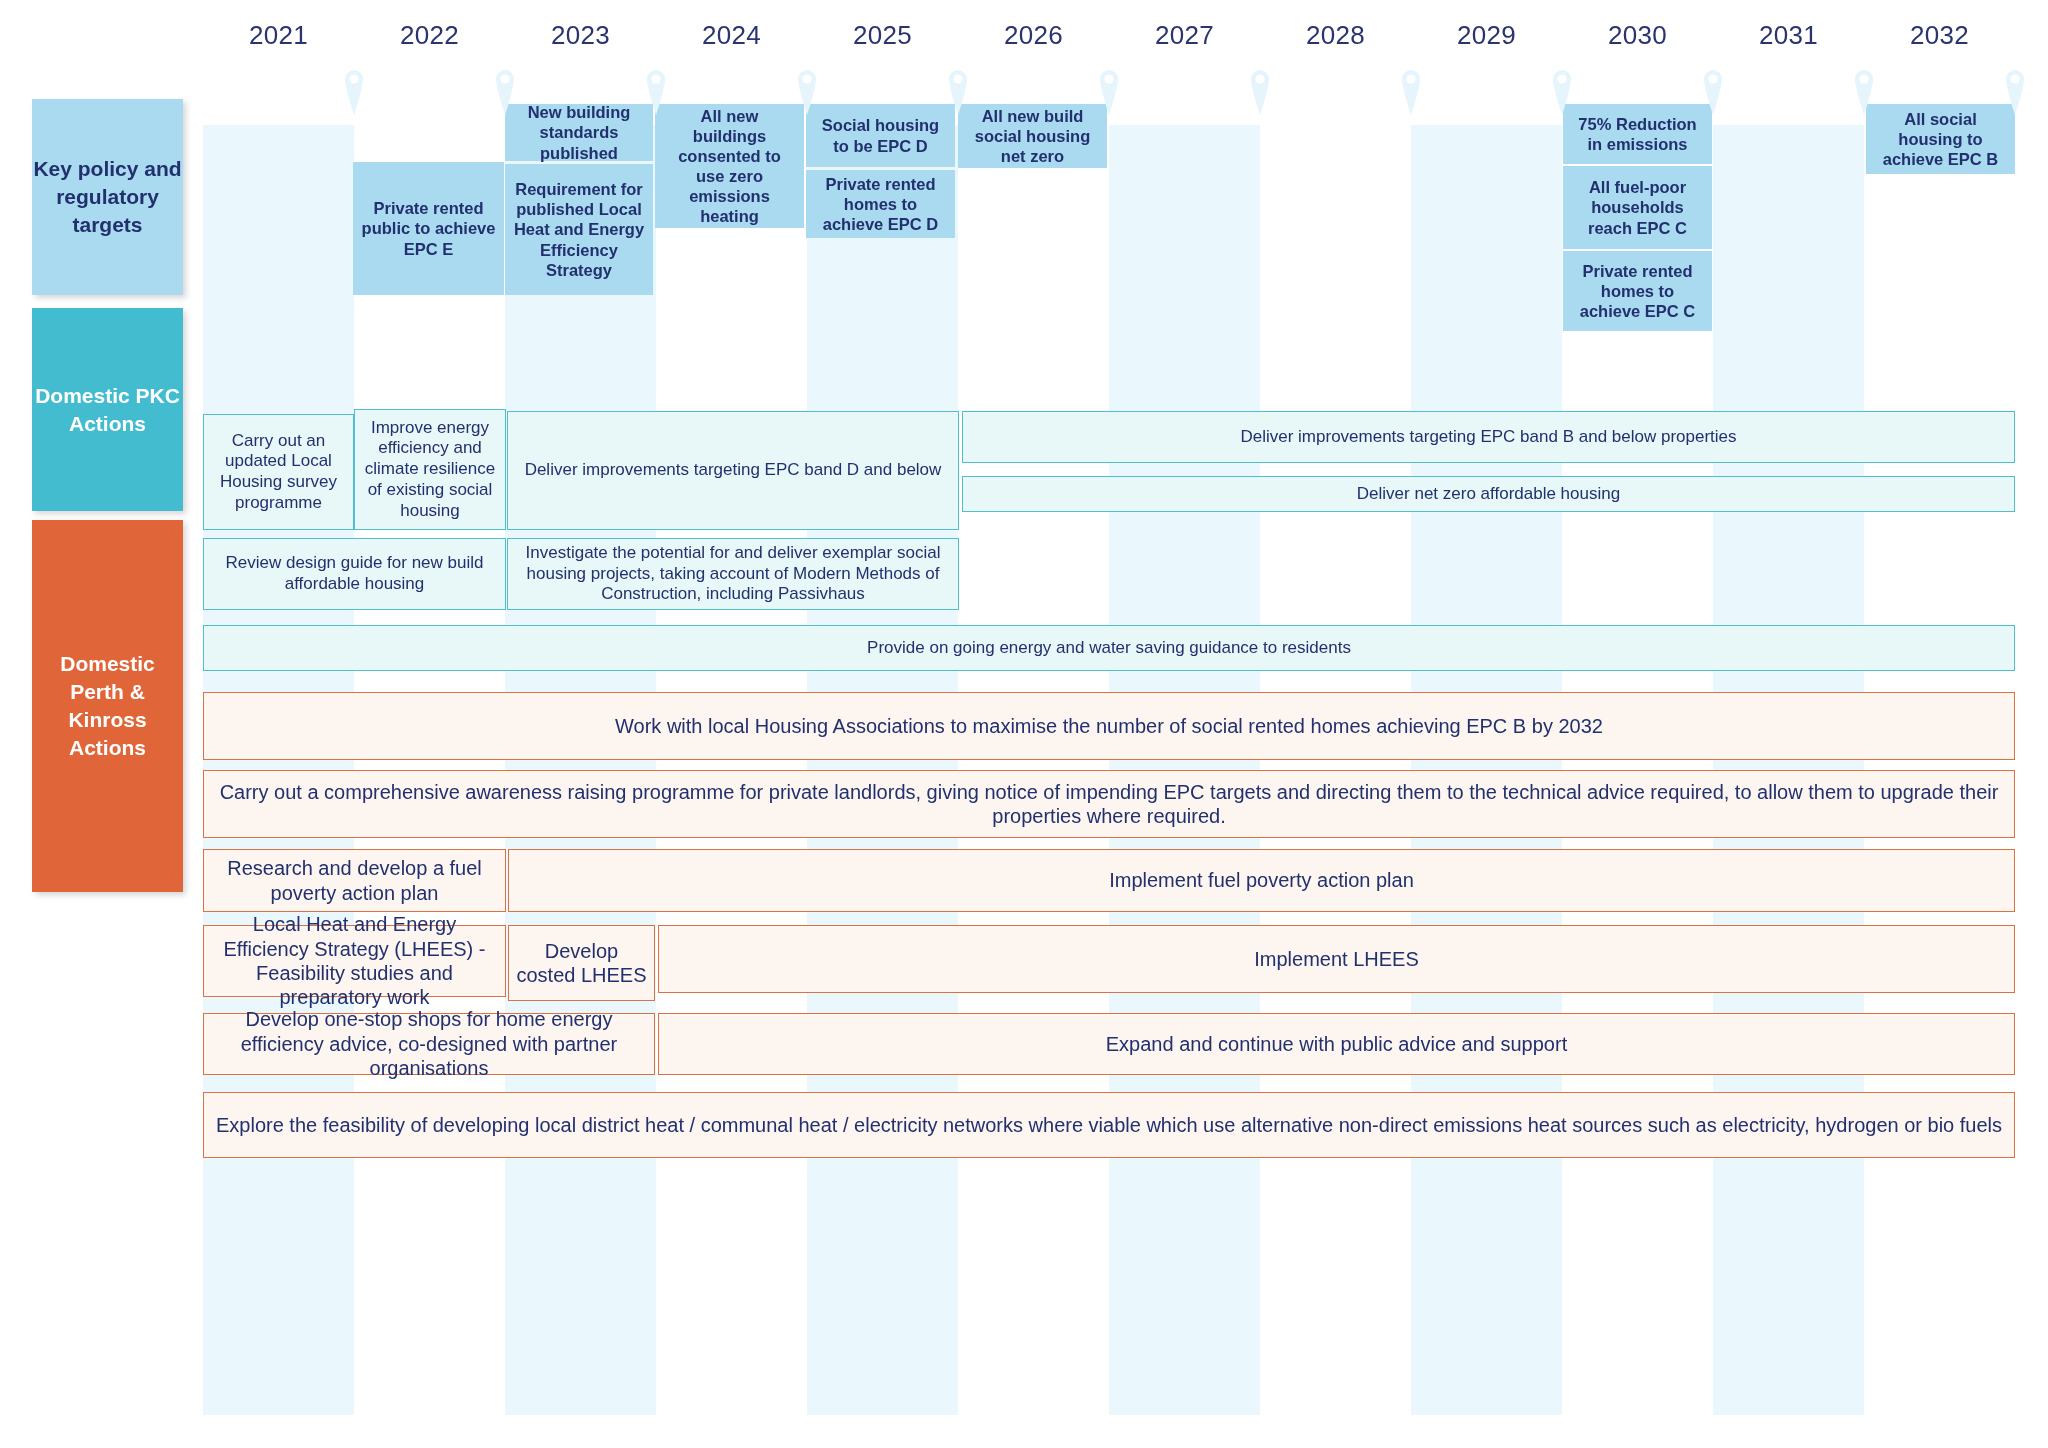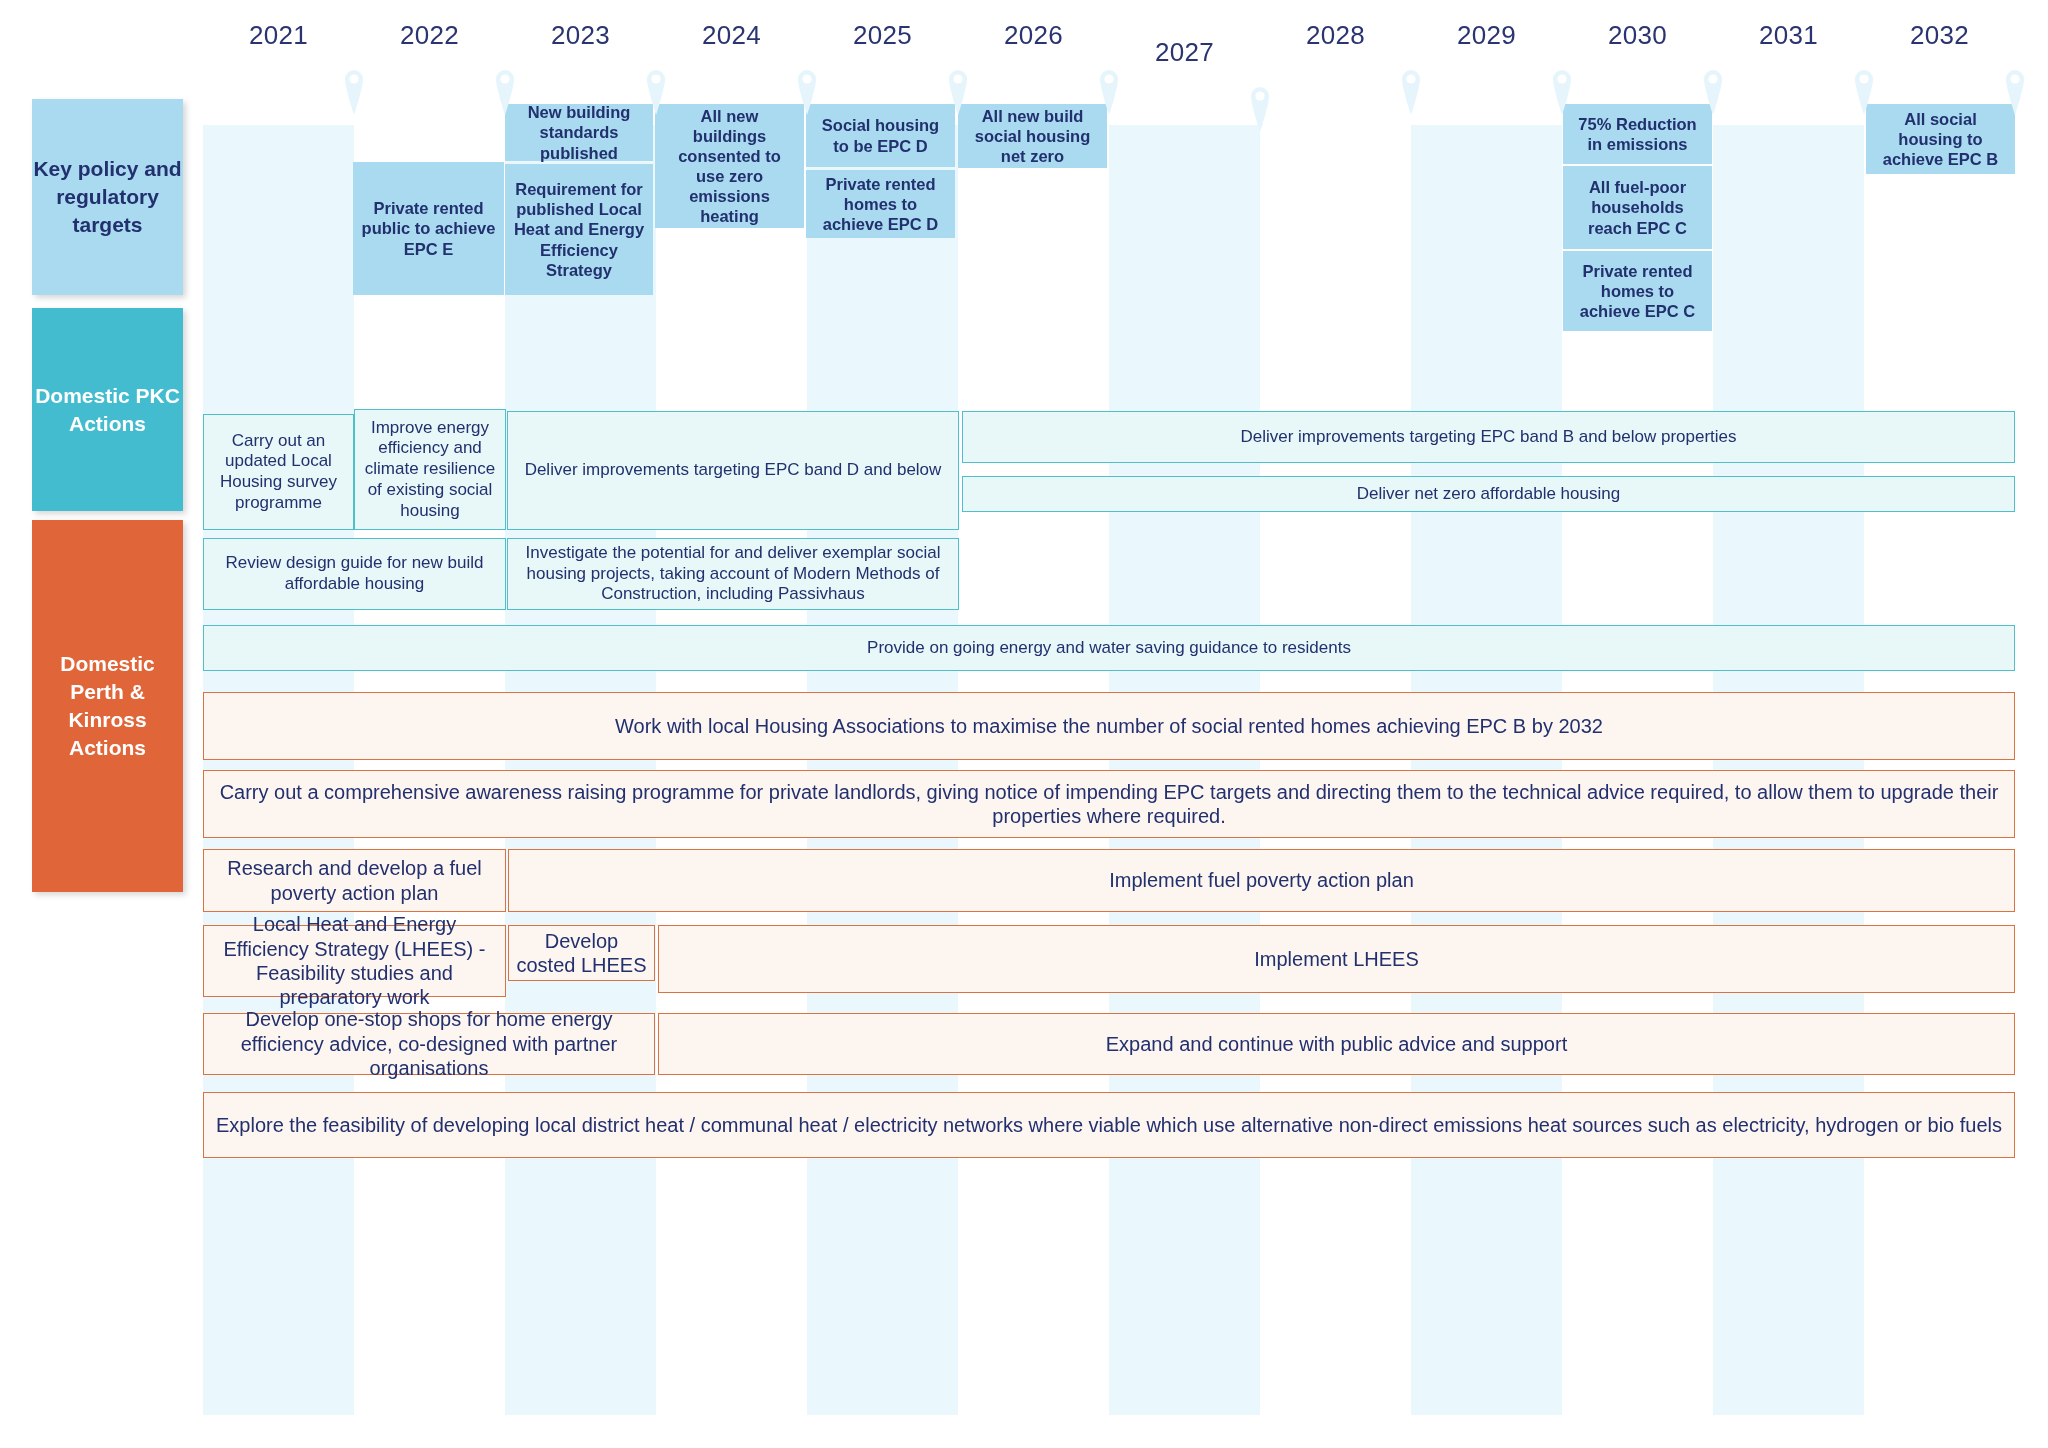--- a/index.html
+++ b/index.html
@@ -110,21 +110,21 @@
             <circle cx="11" cy="11" r="4.6" fill="#FFFFFF"></circle>
           </svg></div>
       </div>
       <div class="year-col" style="left: 755px;">
         <div class="year-label">2026</div>
         <div class="pin" style="left: calc(100% + 0px);"><svg width="22" height="48" viewBox="0 0 22 48" aria-hidden="true">
             <path d="M11 47 C11 47 2 20 2 11 A9 9 0 0 1 20 11 C20 20 11 47 11 47 Z" fill="#E6F5FC"></path>
             <circle cx="11" cy="11" r="4.6" fill="#FFFFFF"></circle>
           </svg></div>
       </div>
-      <div class="year-col" style="left: 906px; margin-top: 17px;">
+      <div class="year-col" style="left: 906px;">
         <div class="year-label">2027</div>
         <div class="pin" style="left: calc(100% + 0px);"><svg width="22" height="48" viewBox="0 0 22 48" aria-hidden="true">
             <path d="M11 47 C11 47 2 20 2 11 A9 9 0 0 1 20 11 C20 20 11 47 11 47 Z" fill="#E6F5FC"></path>
             <circle cx="11" cy="11" r="4.6" fill="#FFFFFF"></circle>
           </svg></div>
       </div>
       <div class="year-col" style="left: 1057px;">
         <div class="year-label">2028</div>
         <div class="pin" style="left: calc(100% + 0px);"><svg width="22" height="48" viewBox="0 0 22 48" aria-hidden="true">
             <path d="M11 47 C11 47 2 20 2 11 A9 9 0 0 1 20 11 C20 20 11 47 11 47 Z" fill="#E6F5FC"></path>
@@ -260,21 +260,21 @@
     </div>
 
   <div class="box pk" style="left:508px; top:849px; width:1507px; height:63px;text-align:center;">
     <span>Implement fuel poverty action plan</span>
     </div>
 
   <div class="box pk" style="left:203px; top:925px; width:303px; height:72px;">
     <span>Local Heat and Energy Efficiency Strategy (LHEES) -  Feasibility studies and preparatory work</span>
     </div>
 
-  <div class="box pk" style="left:508px; top:925px; width:147px; height:56px;">
+  <div class="box pk" style="left:508px; top:925px; width:147px; height:76px;">
     <span>Develop costed LHEES</span>
     </div>
 
   <div class="box pk" style="left:658px; top:925px; width:1357px; height:68px;">
     <span>Implement LHEES</span>
     </div>
 
   <div class="box pk" style="left:203px; top:1013px; width:452px; height:62px;">
     <span>Develop one-stop shops for home energy efficiency advice, co-designed with partner organisations</span>
     </div>

